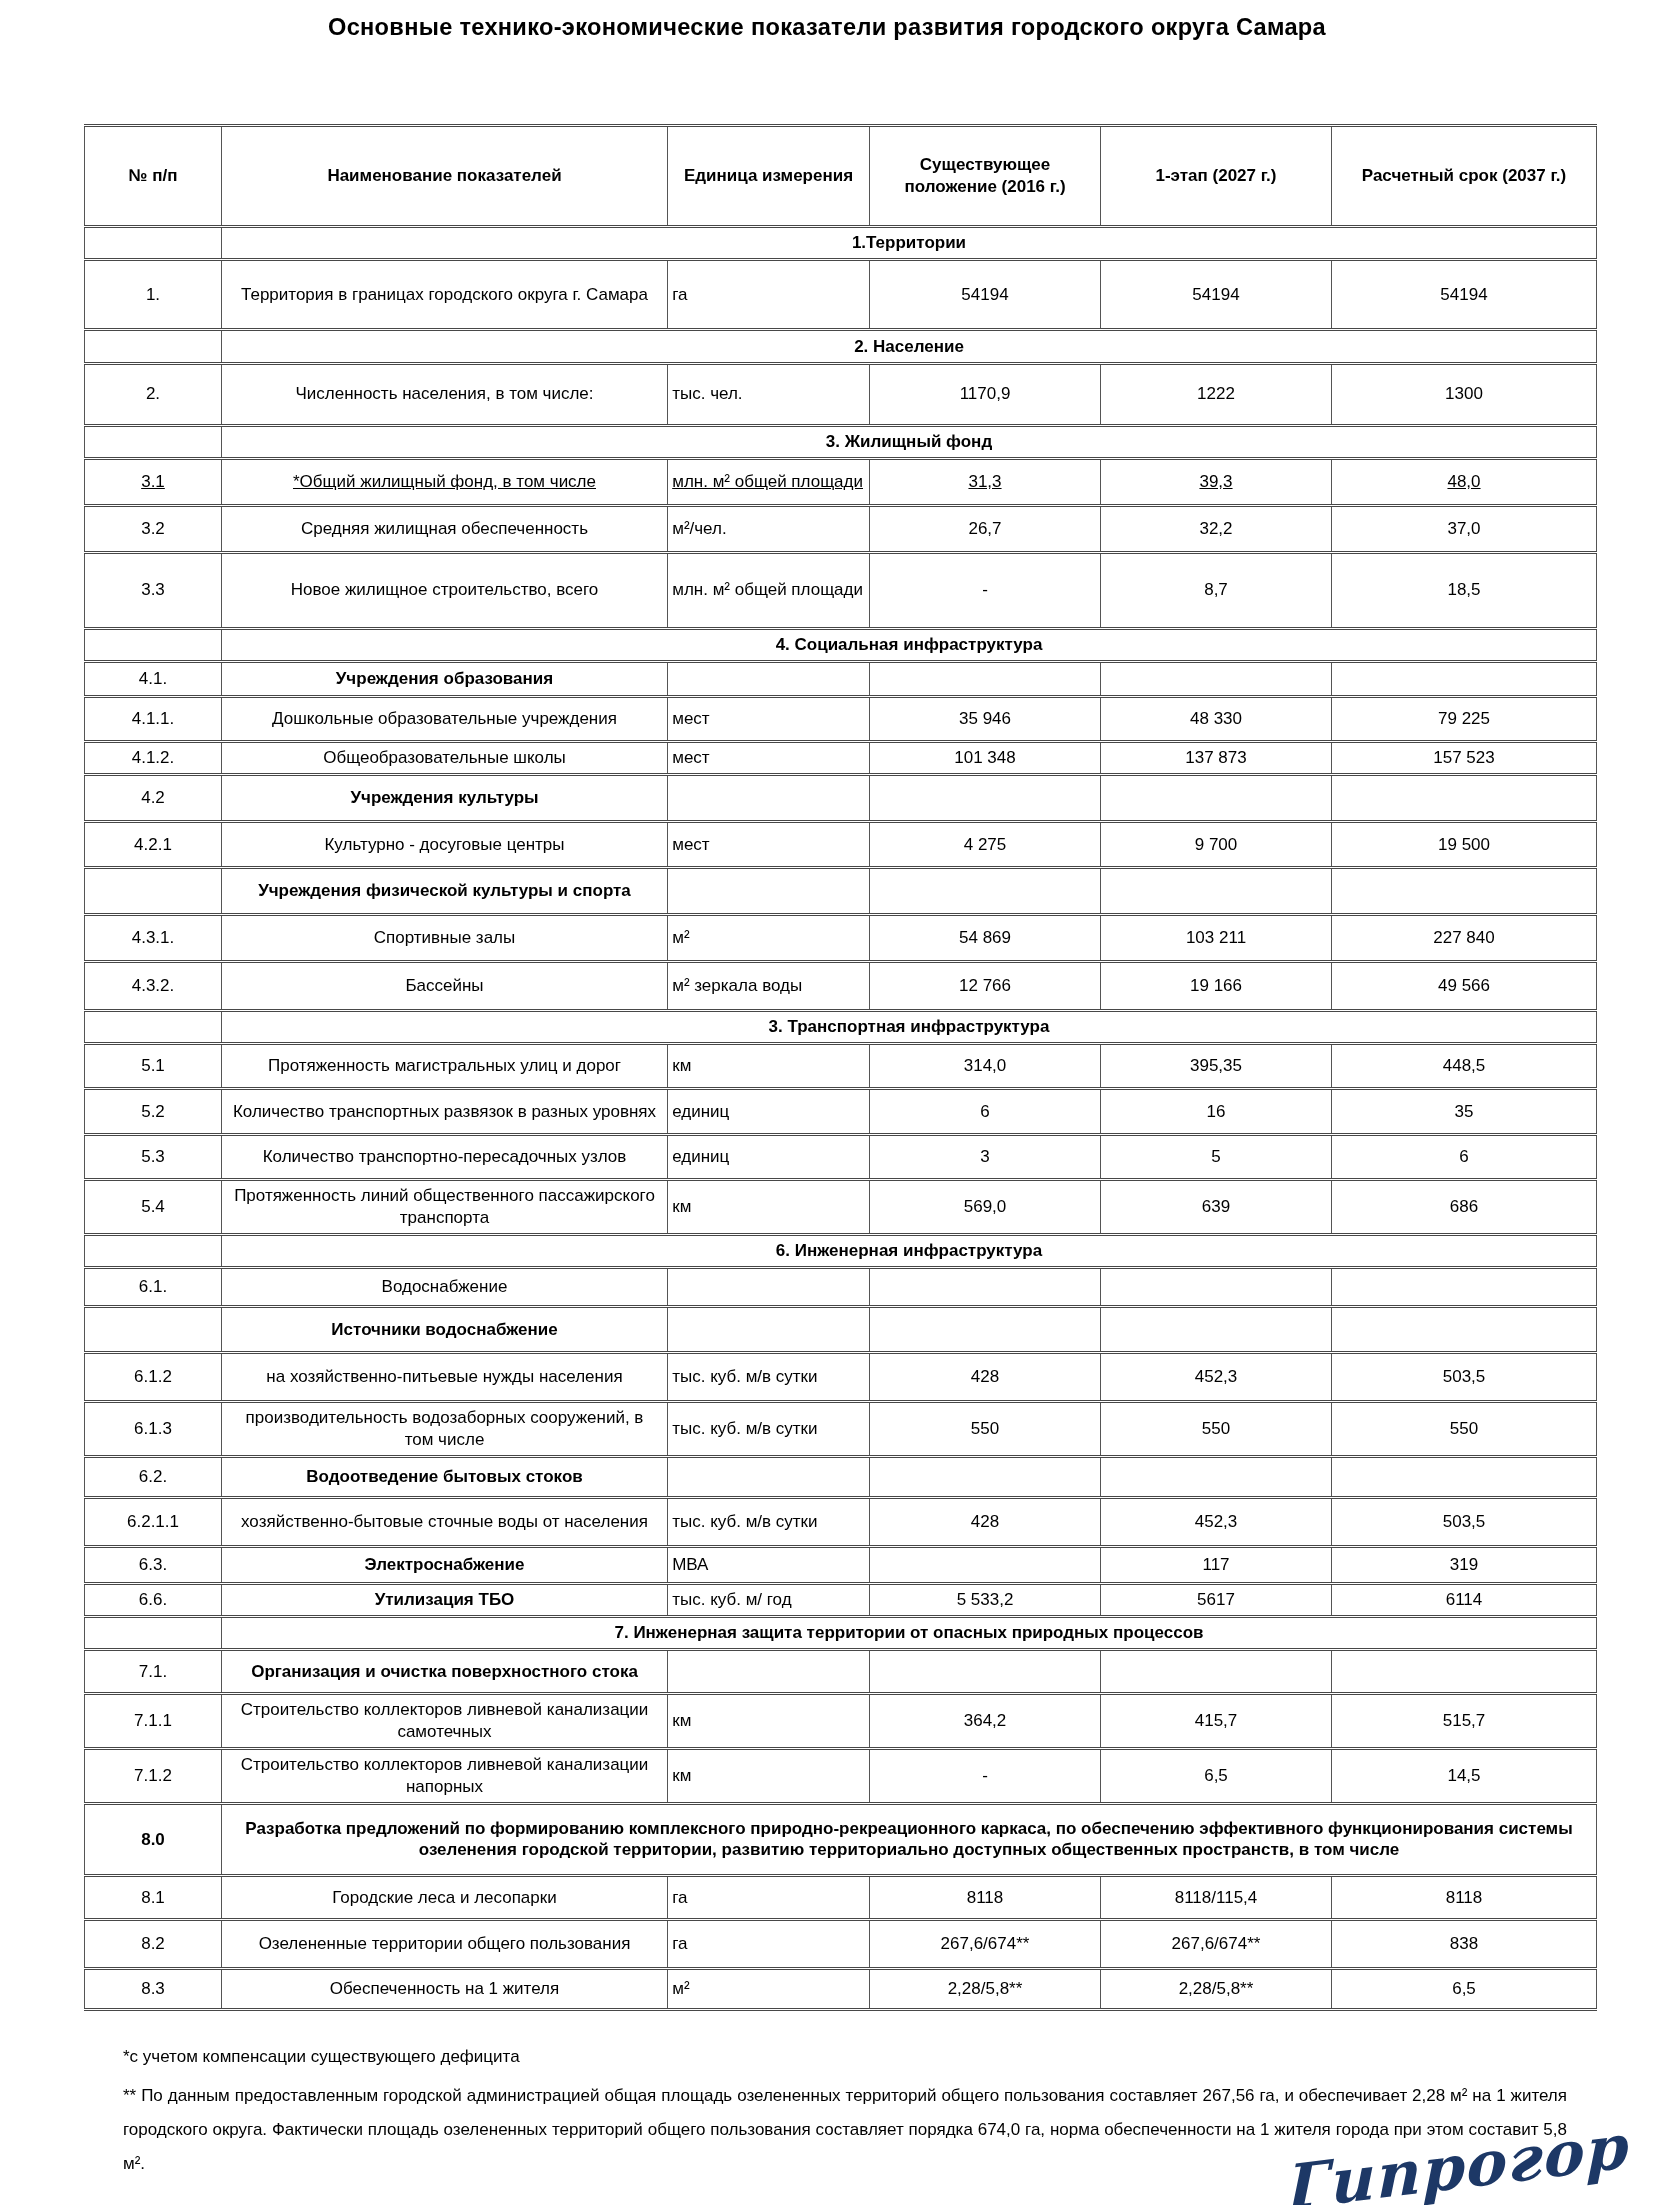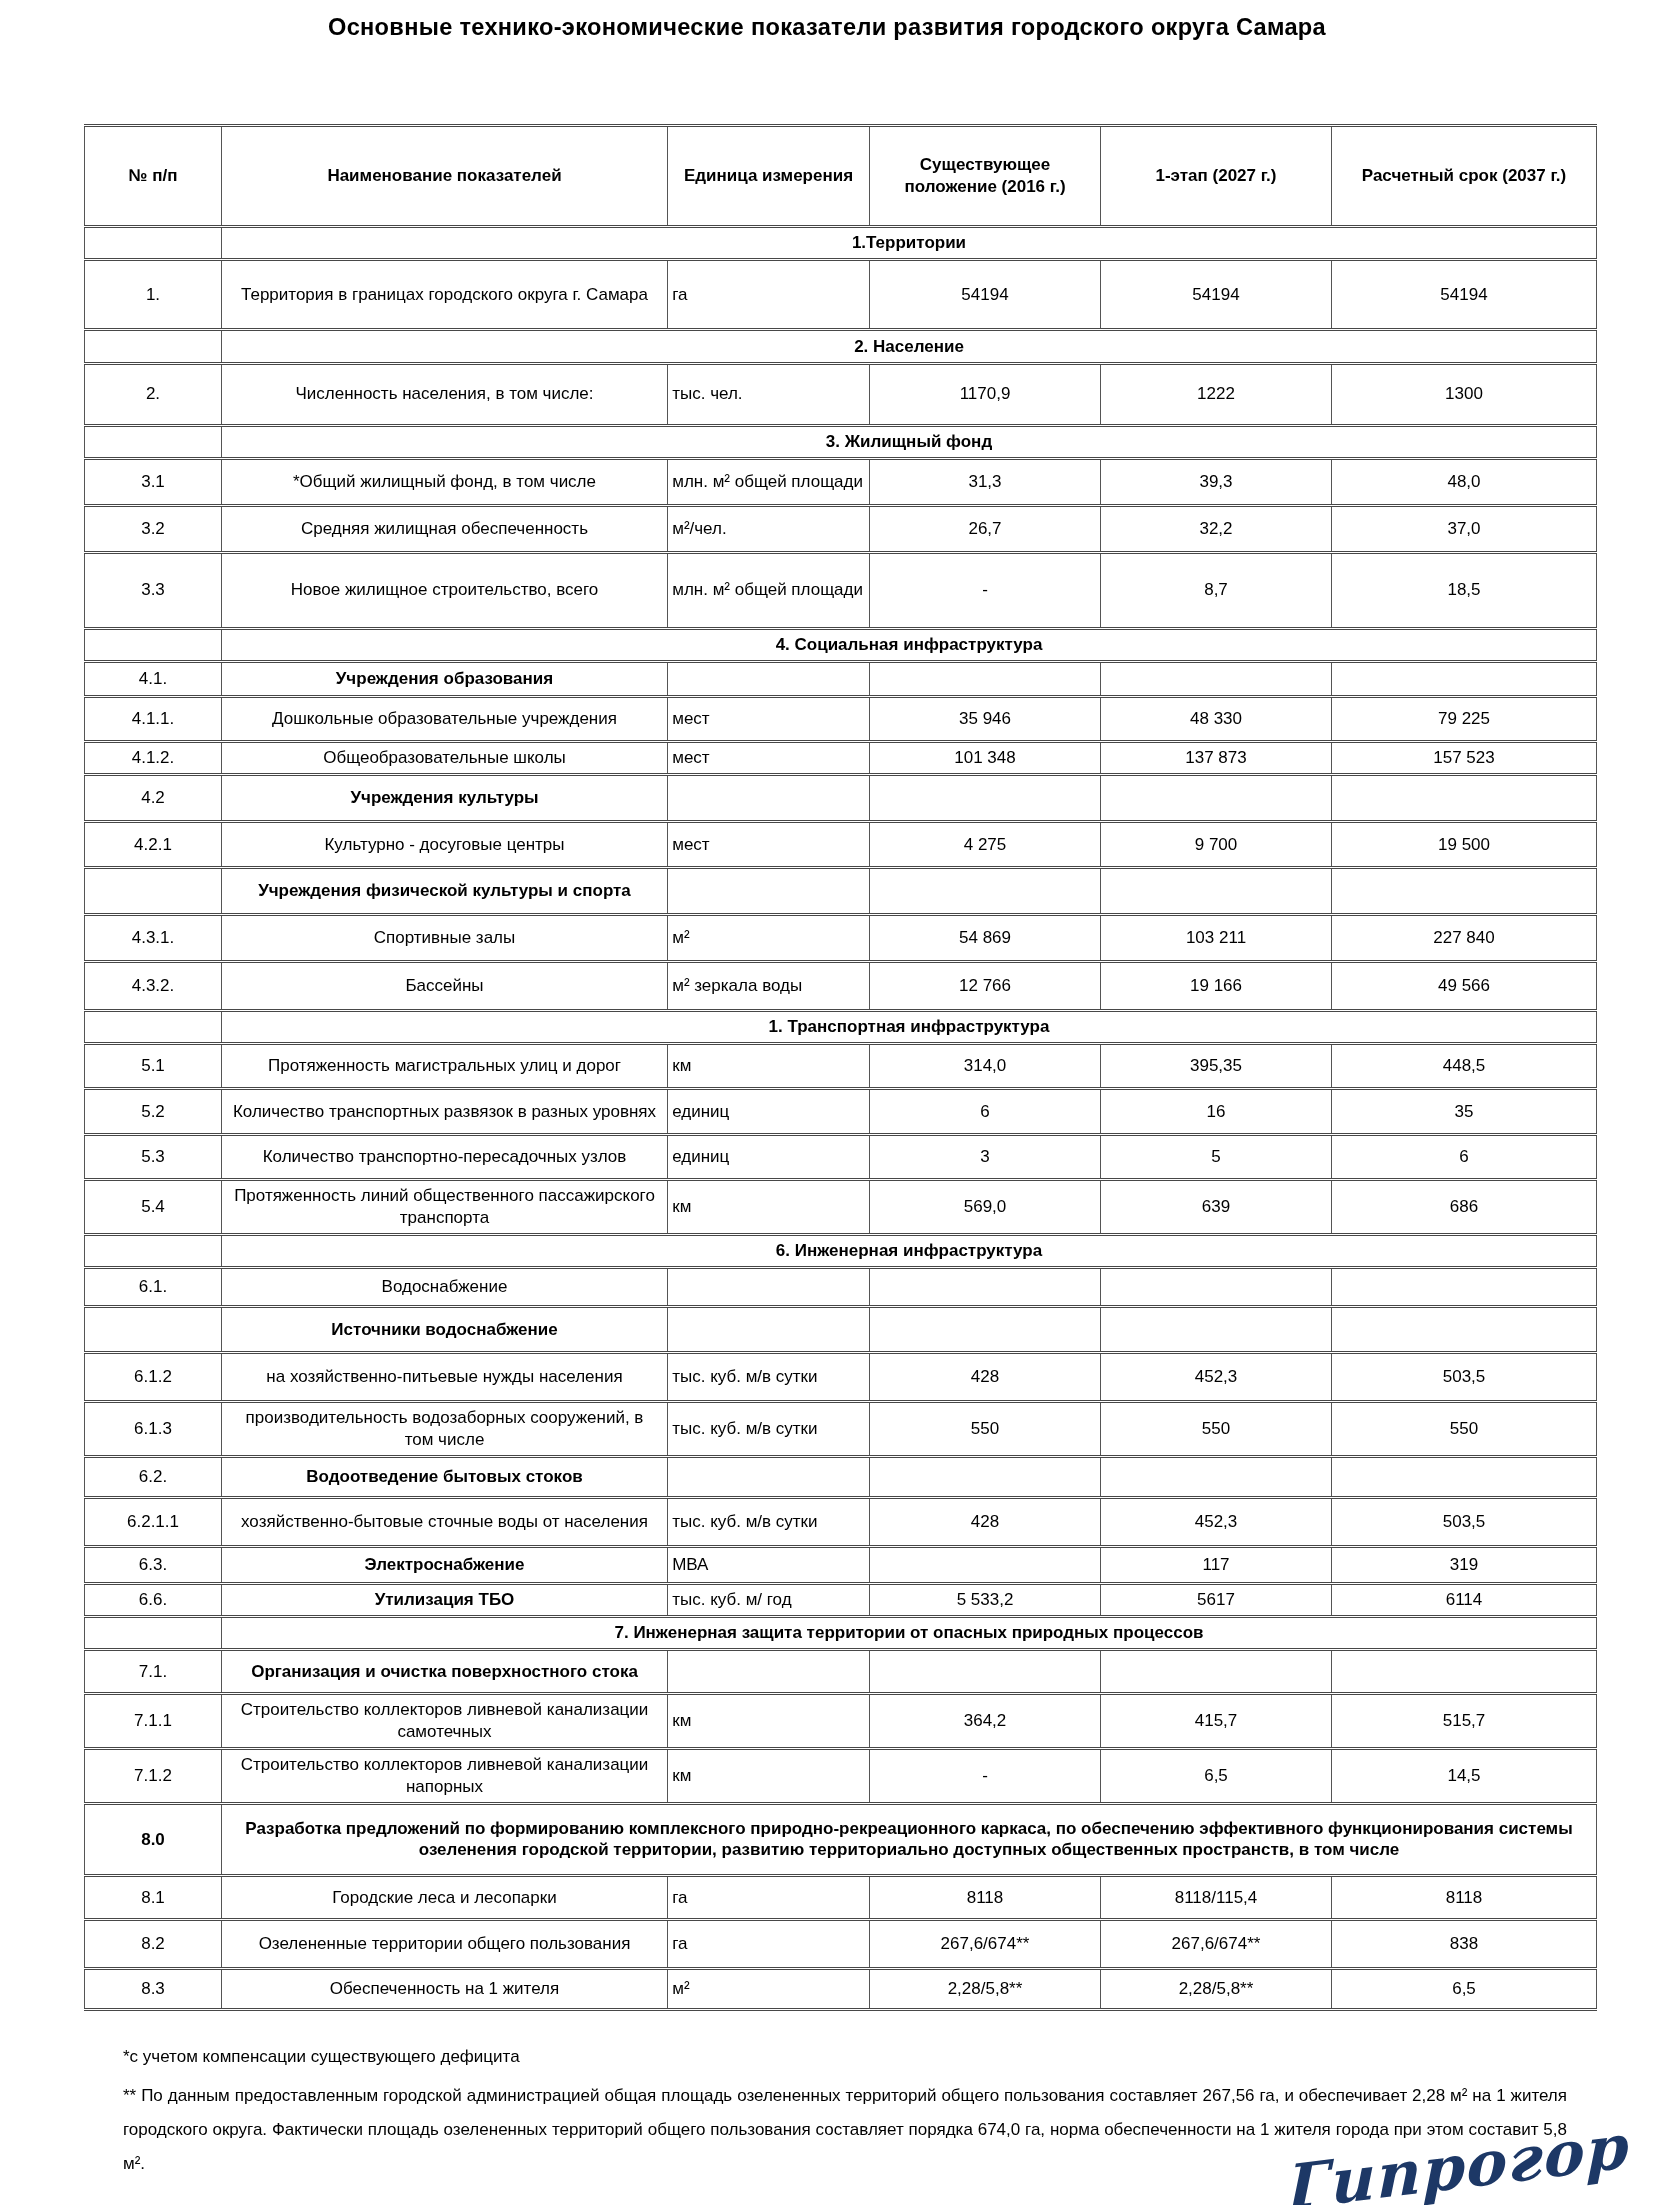--- a/index.html
+++ b/index.html
@@ -90,21 +90,21 @@
         <td class="name">Численность населения, в том числе:</td>
         <td class="unit">тыс. чел.</td>
         <td class="val">1170,9</td>
         <td class="val">1222</td>
         <td class="val">1300</td>
       </tr>
       <tr style="height: 25px;">
         <td class="num"></td>
         <td class="name bold" colspan="5">3. Жилищный фонд</td>
       </tr>
-      <tr style="height: 47px;">
+      <tr style="height: 47px; text-decoration: underline;">
         <td class="num">3.1</td>
         <td class="name">*Общий жилищный фонд, в том числе</td>
         <td class="unit">млн. м² общей площади</td>
         <td class="val">31,3</td>
         <td class="val">39,3</td>
         <td class="val">48,0</td>
       </tr>
       <tr style="height: 47px;">
         <td class="num">3.2</td>
         <td class="name">Средняя жилищная обеспеченность</td>
@@ -184,21 +184,21 @@
       <tr style="height: 49px;">
         <td class="num">4.3.2.</td>
         <td class="name">Бассейны</td>
         <td class="unit">м² зеркала воды</td>
         <td class="val">12 766</td>
         <td class="val">19 166</td>
         <td class="val">49 566</td>
       </tr>
       <tr style="height: 27px;">
         <td class="num"></td>
-        <td class="name bold" colspan="5">1. Транспортная инфраструктура</td>
+        <td class="name bold" colspan="5">3. Транспортная инфраструктура</td>
       </tr>
       <tr style="height: 45px;">
         <td class="num">5.1</td>
         <td class="name">Протяженность магистральных улиц и дорог</td>
         <td class="unit">км</td>
         <td class="val">314,0</td>
         <td class="val">395,35</td>
         <td class="val">448,5</td>
       </tr>
       <tr style="height: 46px;">

